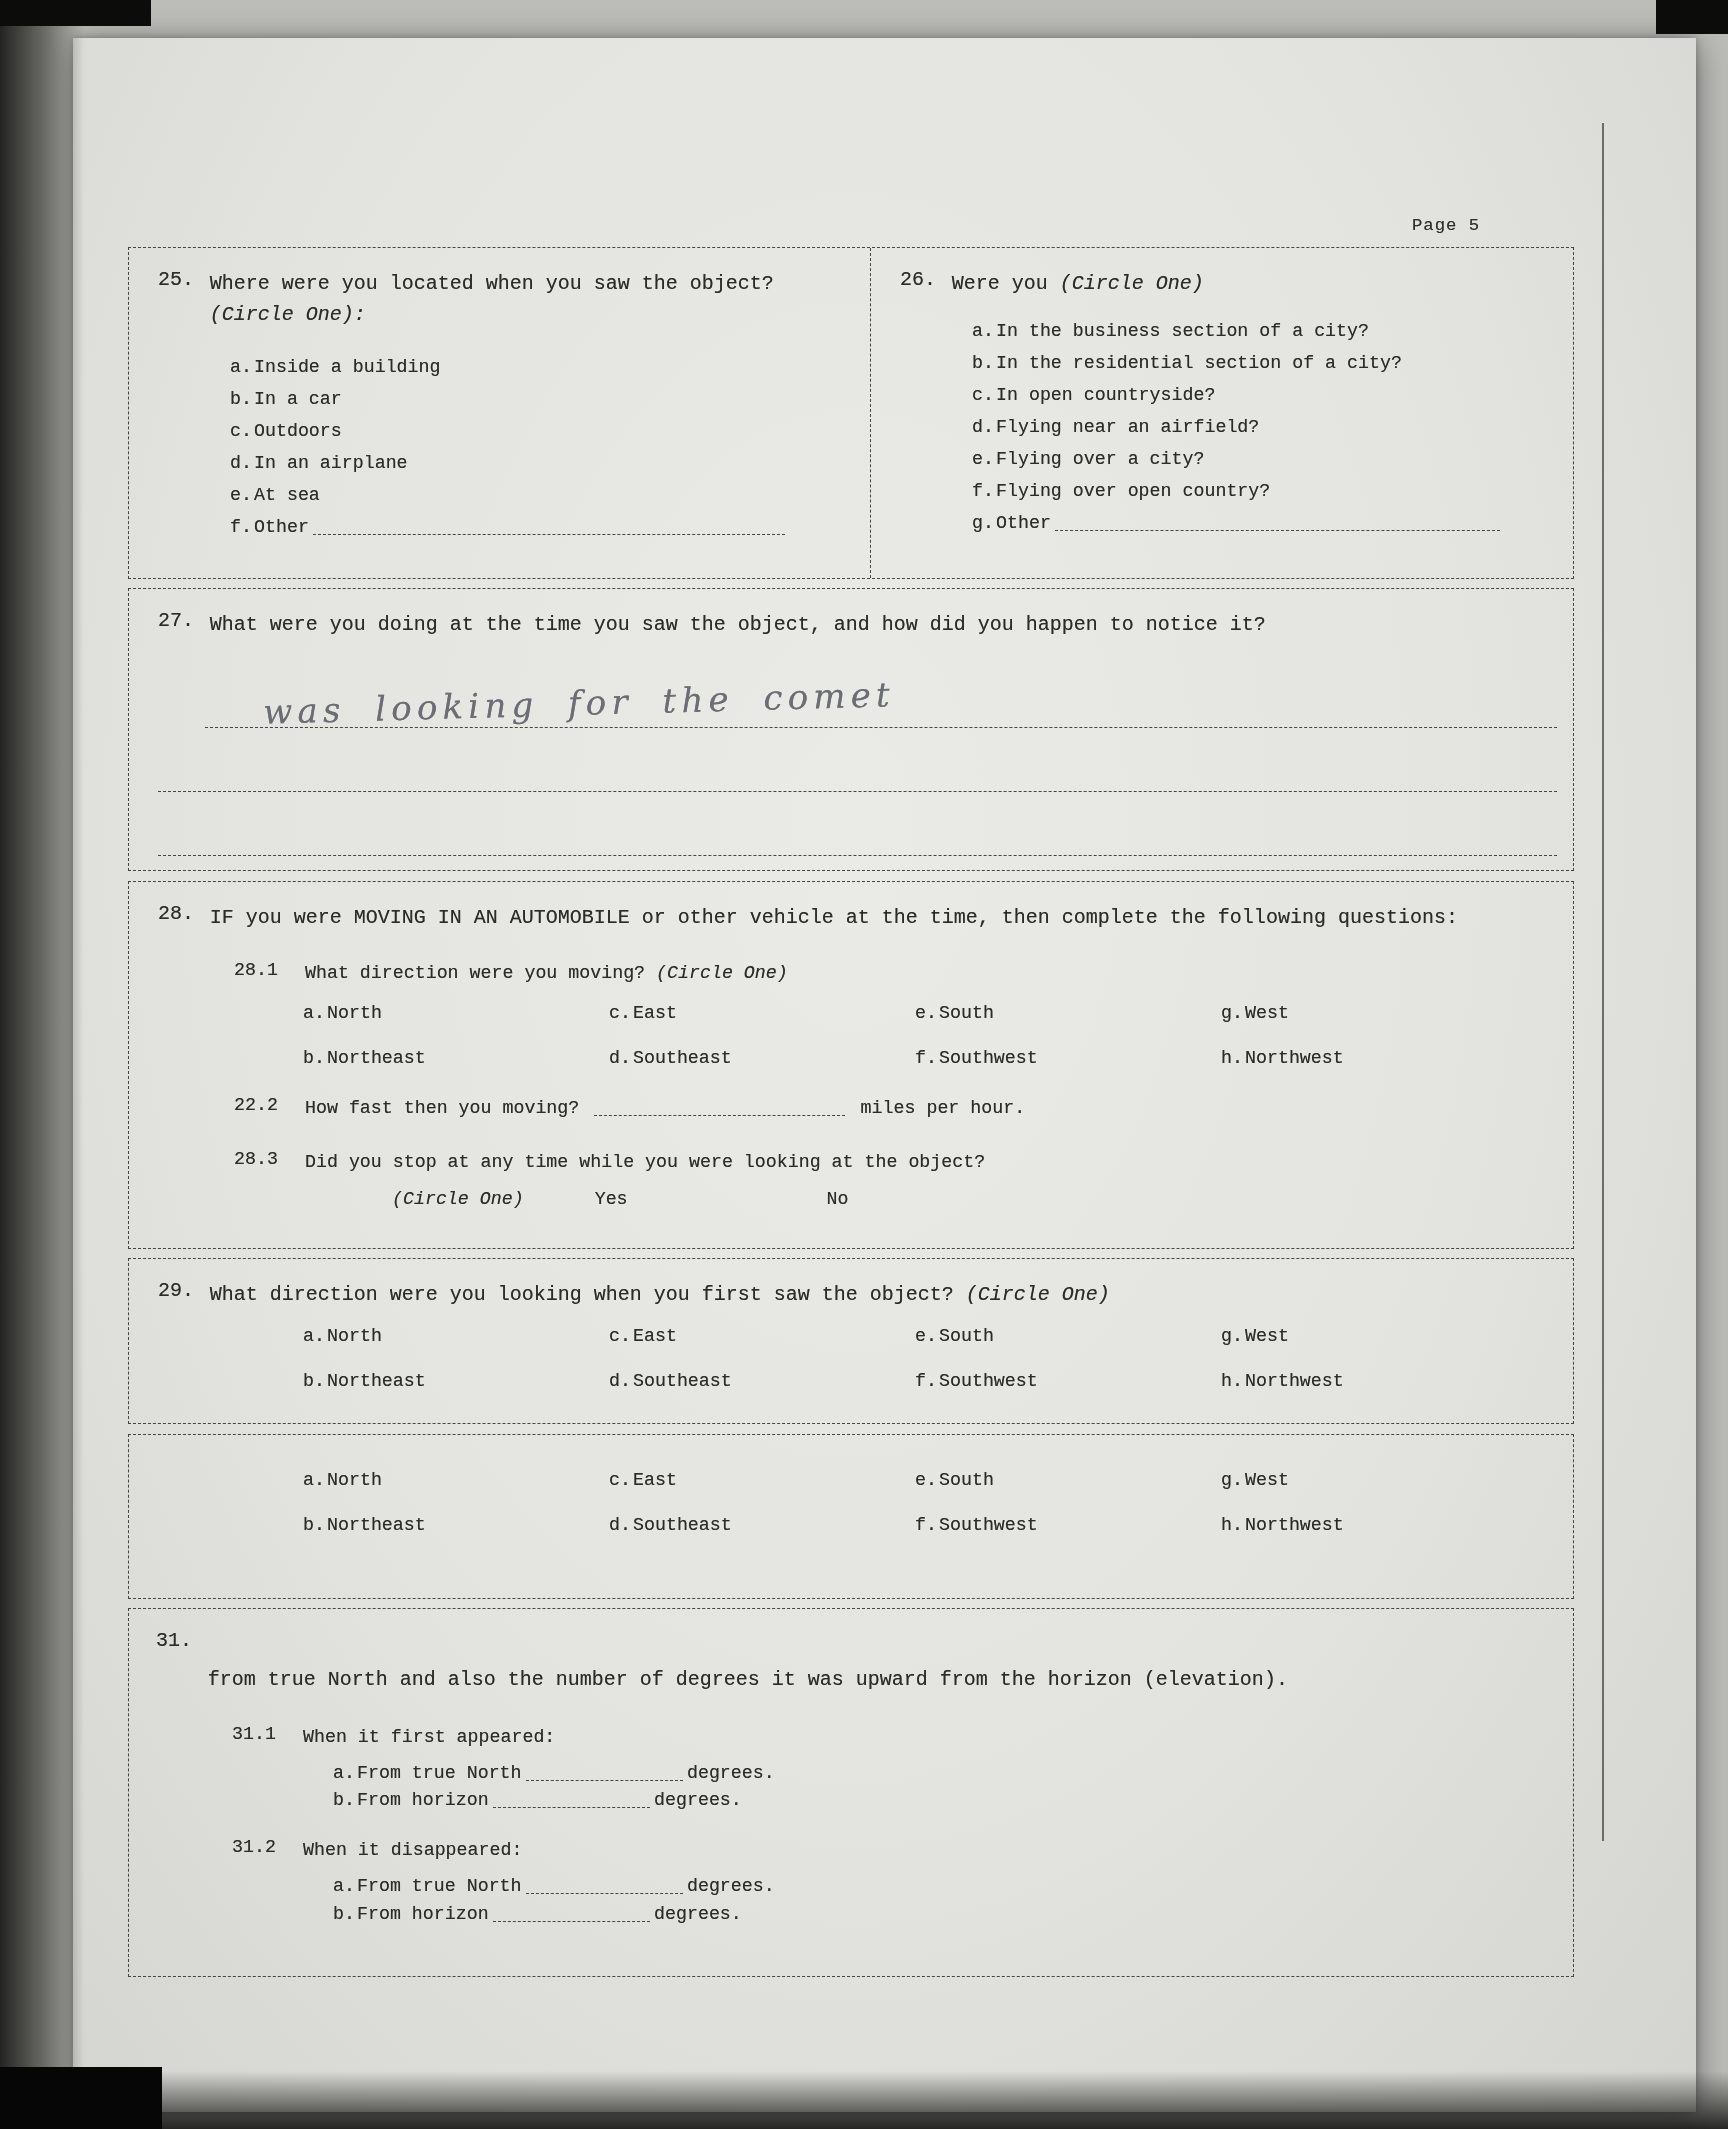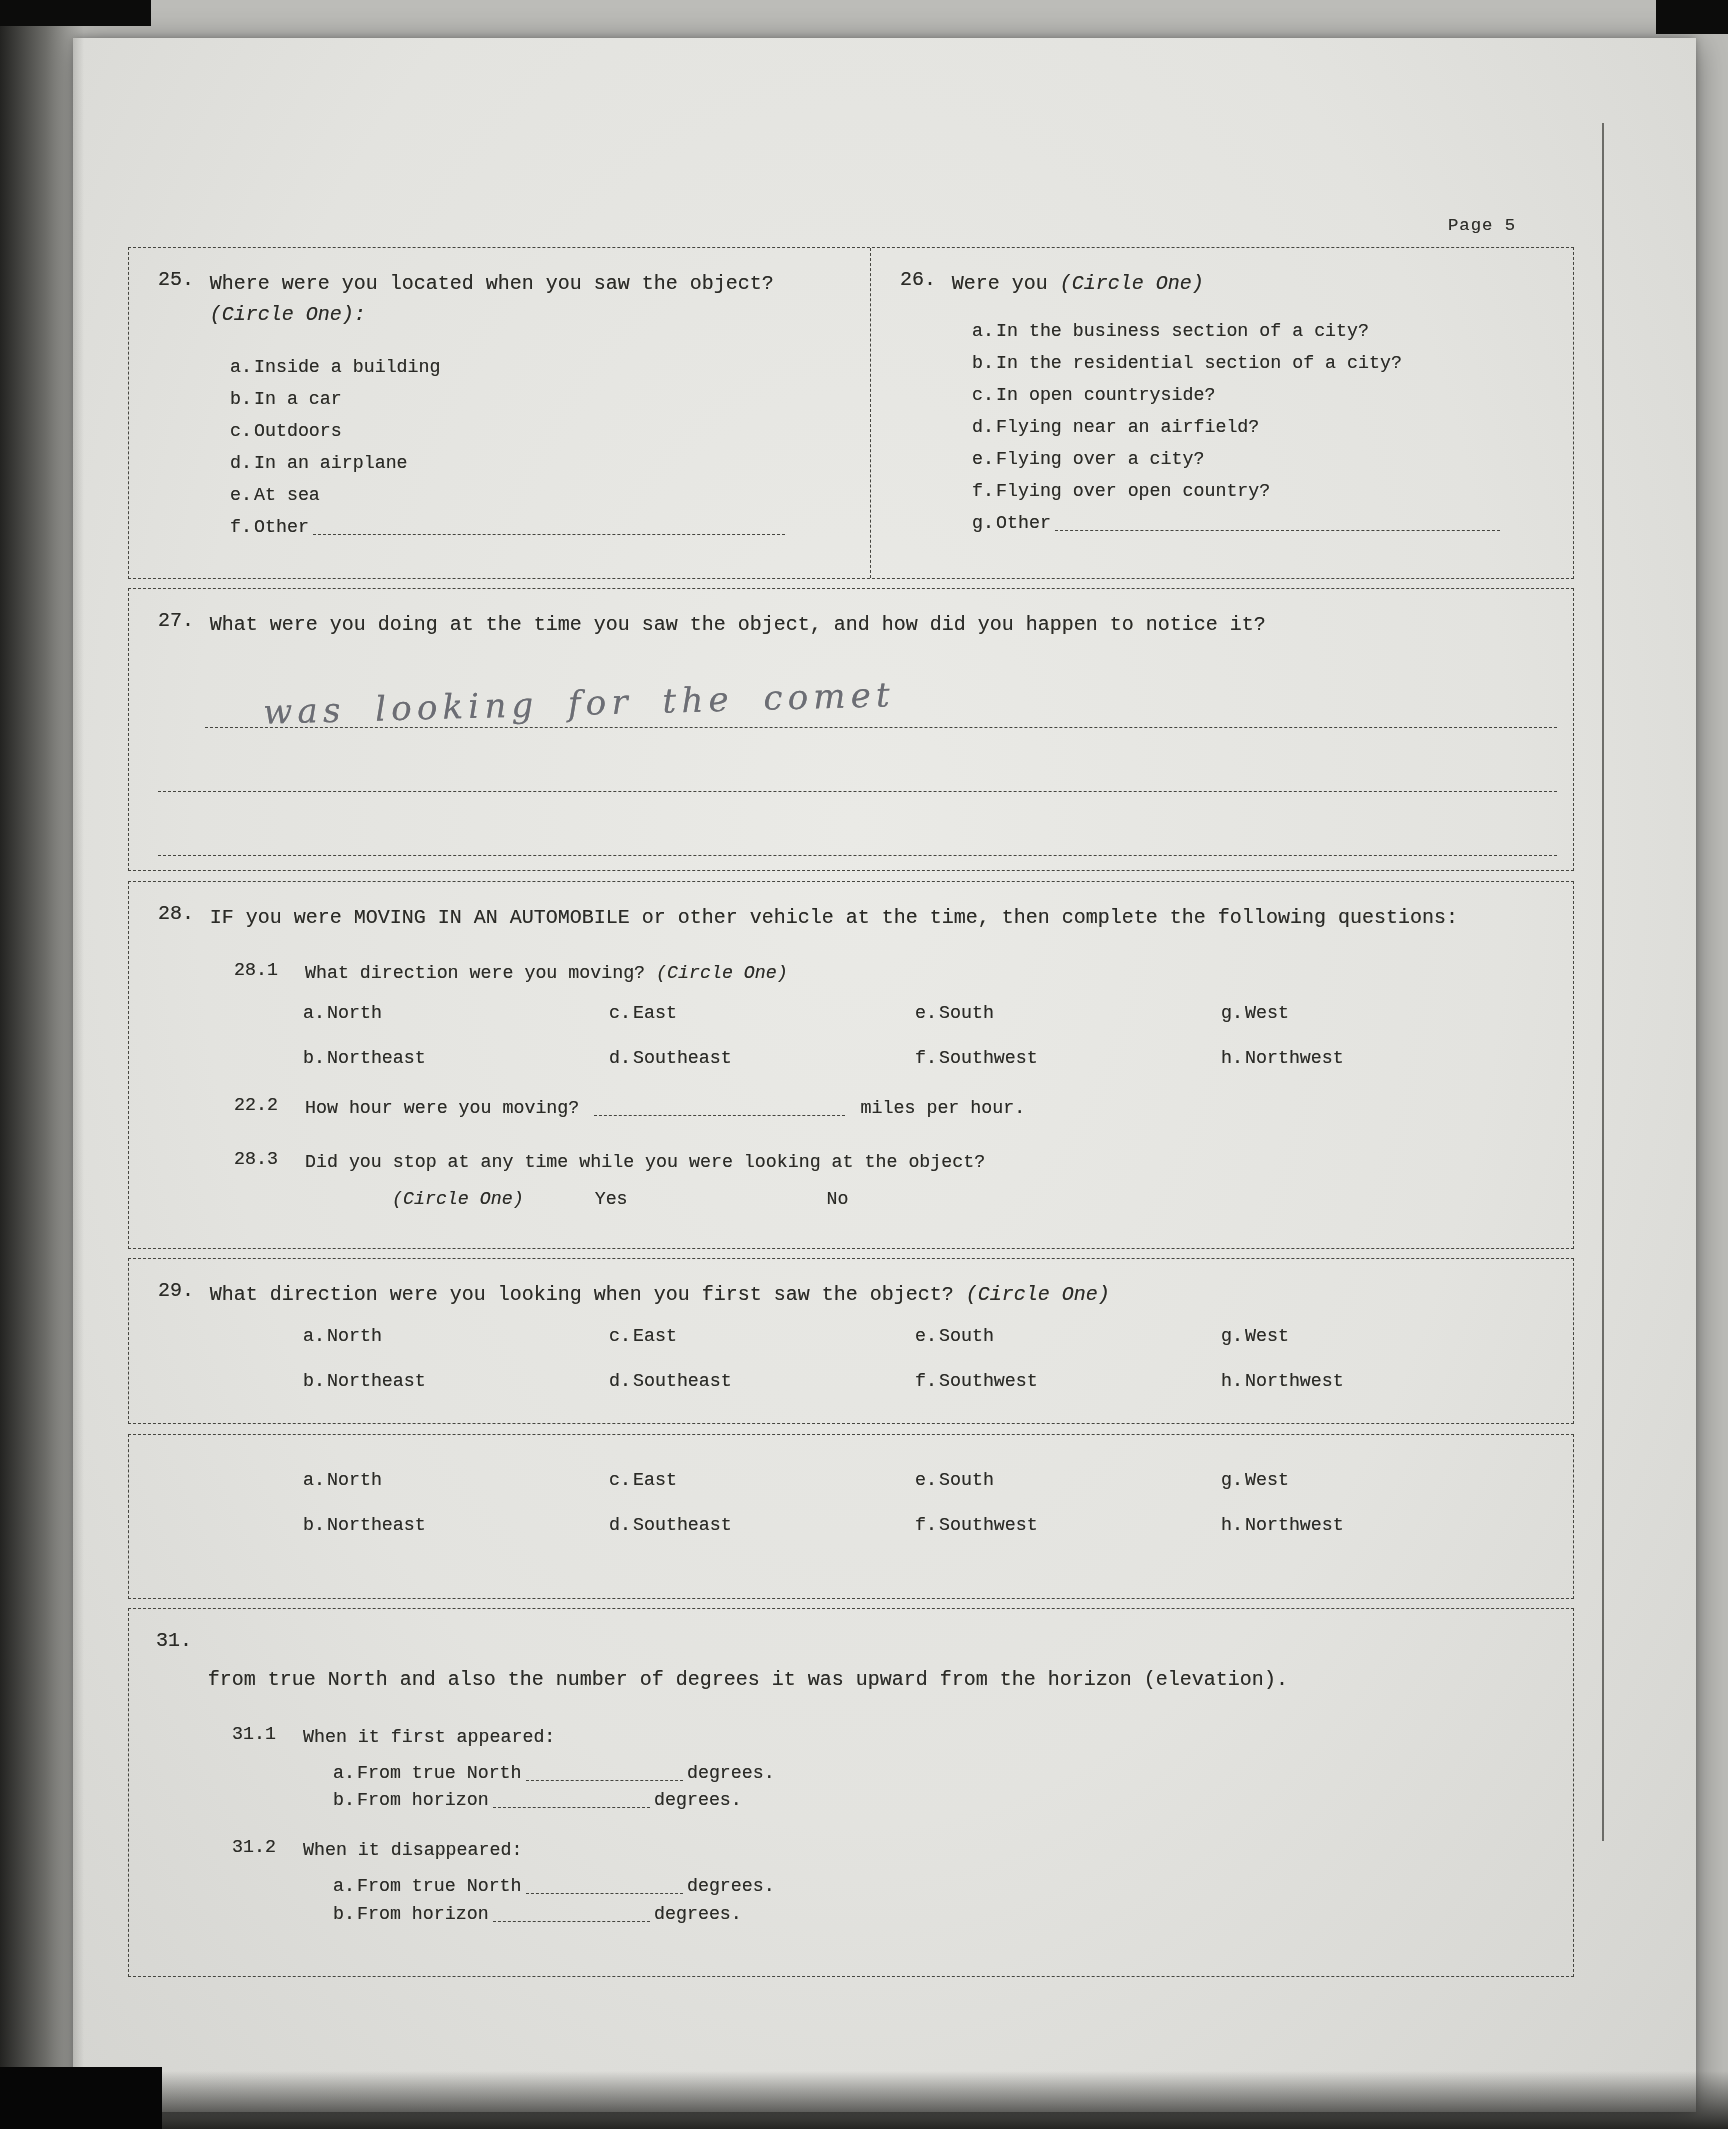--- a/index.html
+++ b/index.html
@@ -20,21 +20,21 @@
                background:linear-gradient(to top, rgba(22,22,20,0.9) 0%, rgba(22,22,20,0) 100%); }
   .corner-bl { position:absolute; left:0; bottom:0; width:162px; height:62px; background:#060606; z-index:6; }
   .scan-streak { position:absolute; left:1529px; top:85px; width:2.1px; height:1718px;
                background:#3c3c38; opacity:.7; z-index:3; }
   
   .paper {
     position:absolute; left:73px; top:38px; width:1623px; height:2074px; z-index:1;
     background:radial-gradient(ellipse at 48% 38%, #eaeae6 0%, #e3e3df 55%, #d3d3cf 100%);
     box-shadow:0 5.2px 31px rgba(0,0,0,0.45), 0 0 7.3px rgba(0,0,0,0.25);
   }
-  .page-label { position:absolute; left:1375px; top:178px; font-size:17.3px; letter-spacing:1px; color:#2f2f2b; }
+  .page-label { position:absolute; left:1339px; top:178px; font-size:17.3px; letter-spacing:1px; color:#2f2f2b; }
   .form { position:absolute; left:55px; top:209px; width:1446px; }
   .box {
     border:1.6px dashed #45453f;
     margin-bottom:9.4px;
     padding:20px 15.7px 14.7px 29px;
     width:100%;
   }
   .two-col { display:flex; padding:0; }
   .cell { padding:20px 15.7px 14.7px 29px; }
   .cell-left { width:742px; border-right:1.6px dashed #45453f; }
@@ -172,21 +172,21 @@
         <div><span class="olet">d.</span><span>Southeast</span></div>
         <div><span class="olet">e.</span><span>South</span></div>
         <div><span class="olet">f.</span><span>Southwest</span></div>
         <div><span class="olet">g.</span><span>West</span></div>
         <div><span class="olet">h.</span><span>Northwest</span></div>
       </div>
 
       <div class="subrow">
         <span class="subnum">22.2</span>
         <div class="subtext">
-          <span>How hour were you moving?</span>
+          <span>How fast then you moving?</span>
           <span class="blank blank-mph"></span>
           <span>miles per hour.</span>
         </div>
       </div>
 
       <div class="subrow">
         <span class="subnum">28.3</span>
         <div class="subtext">
           <span>Did you stop at any time while you were looking at the object?</span>
         </div>

